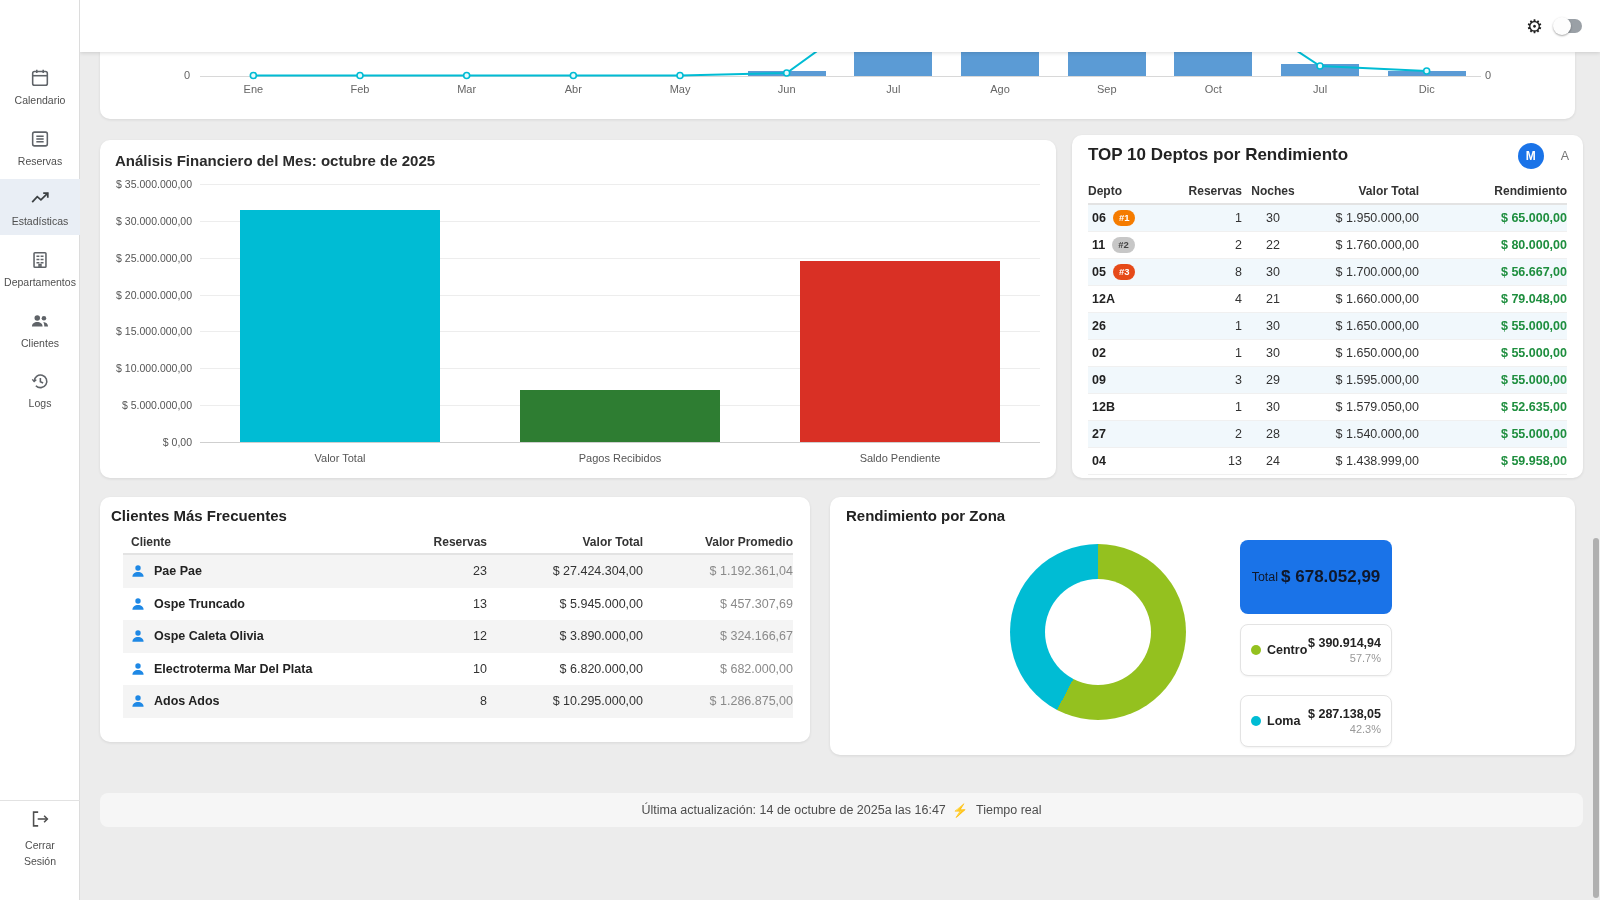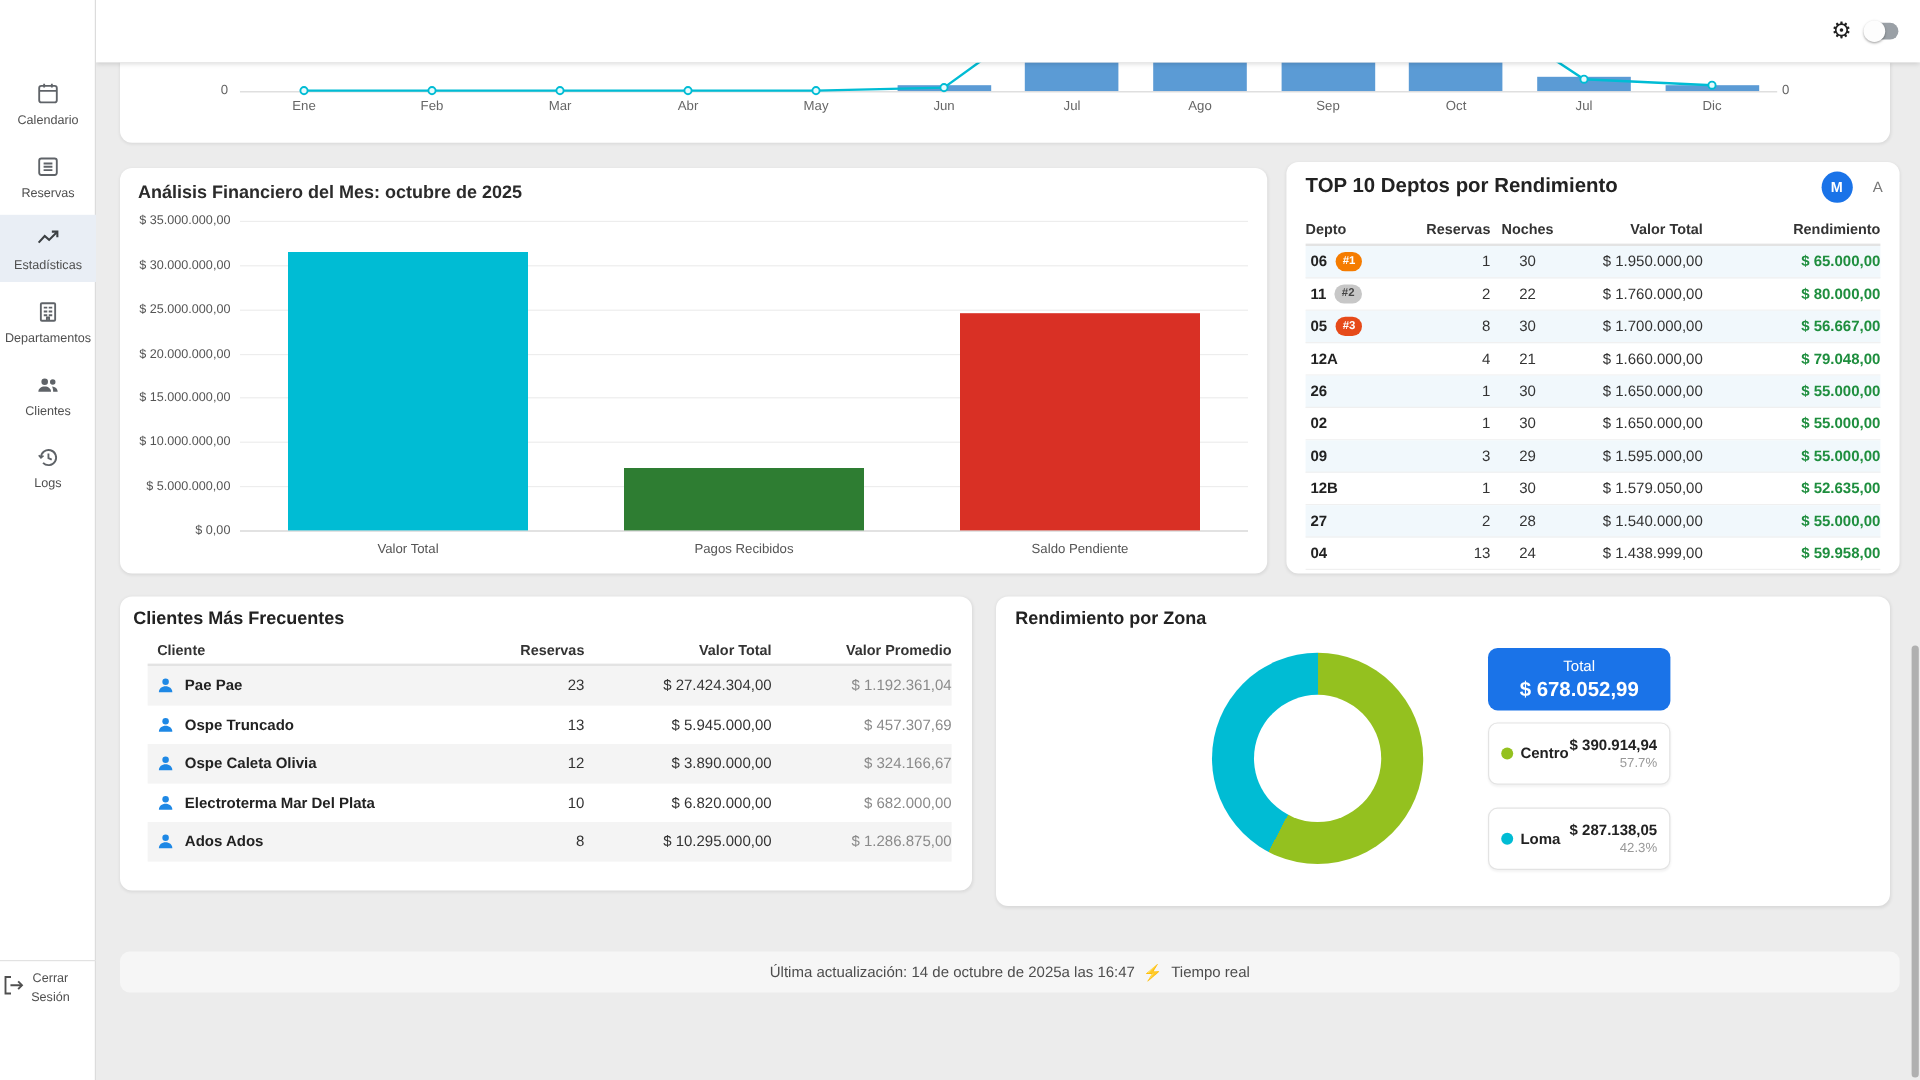--- a/index.html
+++ b/index.html
@@ -8,21 +8,21 @@
 
   
   #sidebar { position:absolute; left:0; top:0; width:80px; height:900px; background:#fff;
              border-right:1px solid #dcdcdc; z-index:30; }
   .side-item { position:absolute; left:0; width:80px; height:56px; display:flex; flex-direction:column;
                align-items:center; justify-content:center; gap:5px; cursor:pointer; }
   .side-item .lbl { font-size:10.5px; color:#4f4f4f; }
   .side-item.active { background:#e9eef5; }
   .side-item svg { display:block; }
   .side-divider { position:absolute; top:800px; left:0; width:80px; border-top:1px solid #e2e2e2; }
-  .side-logout { position:absolute; top:808px; left:0; width:80px; display:flex; flex-direction:row;
+  .side-logout { position:absolute; top:808px; left:0; width:80px; display:flex; flex-direction:column;
                  align-items:center; gap:4px; cursor:pointer; }
   .side-logout .lbl { font-size:10.5px; color:#4f4f4f; line-height:1.5; text-align:center; }
 
   
   #header { position:absolute; left:80px; top:0; width:1520px; height:52px; background:#fff;
             box-shadow:0 1px 4px rgba(0,0,0,.14); z-index:20; display:flex; align-items:center; justify-content:center; }
   .logo-wrap { display:flex; align-items:center; }
   .logo-679 { font-family:"DejaVu Serif", serif; font-weight:bold; font-size:37px; line-height:.9;
               color:#111; letter-spacing:-2px; }
   .logo-badge-col { display:flex; flex-direction:column; align-items:center; margin-left:5px; }
@@ -92,21 +92,21 @@
   .cl-name { font-weight:bold; color:#222; display:flex; align-items:center; gap:9px; padding-left:8px; }
   .cl-prom { color:#8a8a8a; text-align:right; }
 
   
   #zona-card { left:830px; top:497px; width:745px; height:258px; }
   .z-title { position:absolute; left:16px; top:10px; font-size:15px; font-weight:bold; color:#222; }
   .z-donut { position:absolute; left:180px; top:47px; width:176px; height:176px; border-radius:50%; }
   .z-donut::after { content:""; position:absolute; left:35px; top:35px; width:106px; height:106px;
                     background:#fff; border-radius:50%; }
   .z-col { position:absolute; left:410px; top:43px; width:152px; }
-  .z-total { height:52px; background:#1a73e8; border-radius:8px; color:#ffffff; display:flex; flex-direction:column;
+  .z-total { height:74px; background:#1a73e8; border-radius:8px; color:#0f172a; display:flex; flex-direction:row;
              align-items:center; justify-content:center; gap:3px; cursor:pointer; }
   .z-total-label { font-size:12.5px; }
   .z-total-value { font-size:17px; font-weight:bold; }
   .z-leg { margin-top:10px; height:52px; background:#fff; border:1px solid #e3e3e3; border-radius:8px;
            box-shadow:0 1px 2px rgba(0,0,0,.05); display:flex; align-items:center; justify-content:space-between;
            padding:6px 10px; }
   .z-leg + .z-leg { margin-top:19px; }
   .z-leg-left { display:flex; align-items:center; gap:6px; font-size:12.5px; font-weight:bold; color:#222; }
   .z-dot { width:10px; height:10px; border-radius:50%; }
   .z-leg-right { display:flex; flex-direction:column; align-items:flex-end; gap:2px; }

